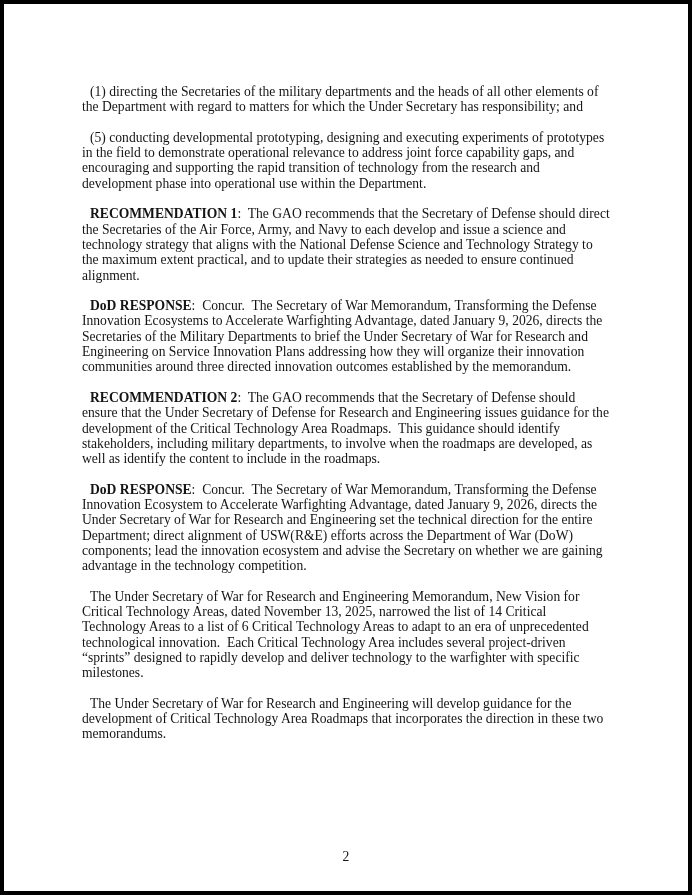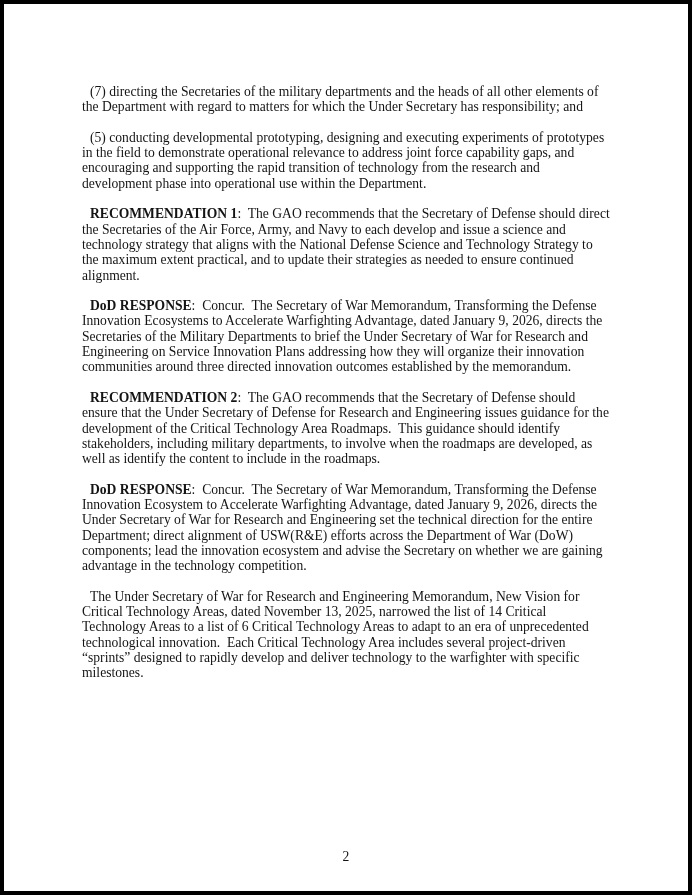--- a/index.html
+++ b/index.html
@@ -42,31 +42,32 @@
     bottom: 27px;
     text-align: center;
   }
 </style>
 </head>
 <body>
 
 <div class="page">
   <div class="content">
 
-    <p class="para"><strong></strong><span></span><span>(7) directing the Secretaries of the military departments and the heads of all other elements of the Department with regard to matters for which the Under Secretary has responsibility; and</span></p>
+    <p class="para"><strong></strong><span></span><span>(1) directing the Secretaries of the military departments and the heads of all other elements of the Department with regard to matters for which the Under Secretary has responsibility; and</span></p>
 
     <p class="para"><strong></strong><span></span><span>(5) conducting developmental prototyping, designing and executing experiments of prototypes in the field to demonstrate operational relevance to address joint force capability gaps, and encouraging and supporting the rapid transition of technology from the research and development phase into operational use within the Department.</span></p>
 
     <p class="para"><strong>RECOMMENDATION 1</strong><span>:  </span><span>The GAO recommends that the Secretary of Defense should direct the Secretaries of the Air Force, Army, and Navy to each develop and issue a science and technology strategy that aligns with the National Defense Science and Technology Strategy to the maximum extent practical, and to update their strategies as needed to ensure continued alignment.</span></p>
 
     <p class="para"><strong>DoD RESPONSE</strong><span>:  </span><span>Concur.  The Secretary of War Memorandum, Transforming the Defense Innovation Ecosystems to Accelerate Warfighting Advantage, dated January 9, 2026, directs the Secretaries of the Military Departments to brief the Under Secretary of War for Research and Engineering on Service Innovation Plans addressing how they will organize their innovation communities around three directed innovation outcomes established by the memorandum.</span></p>
 
     <p class="para"><strong>RECOMMENDATION 2</strong><span>:  </span><span>The GAO recommends that the Secretary of Defense should ensure that the Under Secretary of Defense for Research and Engineering issues guidance for the development of the Critical Technology Area Roadmaps.  This guidance should identify stakeholders, including military departments, to involve when the roadmaps are developed, as well as identify the content to include in the roadmaps.</span></p>
 
     <p class="para"><strong>DoD RESPONSE</strong><span>:  </span><span>Concur.  The Secretary of War Memorandum, Transforming the Defense Innovation Ecosystem to Accelerate Warfighting Advantage, dated January 9, 2026, directs the Under Secretary of War for Research and Engineering set the technical direction for the entire Department; direct alignment of USW(R&amp;E) efforts across the Department of War (DoW) components; lead the innovation ecosystem and advise the Secretary on whether we are gaining advantage in the technology competition.</span></p>
 
     <p class="para"><strong></strong><span></span><span>The Under Secretary of War for Research and Engineering Memorandum, New Vision for Critical Technology Areas, dated November 13, 2025, narrowed the list of 14 Critical Technology Areas to a list of 6 Critical Technology Areas to adapt to an era of unprecedented technological innovation.  Each Critical Technology Area includes several project-driven “sprints” designed to rapidly develop and deliver technology to the warfighter with specific milestones.</span></p>
 
+    <p class="para"><strong></strong><span></span><span>The Under Secretary of War for Research and Engineering will develop guidance for the development of Critical Technology Area Roadmaps that incorporates the direction in these two memorandums.</span></p>
 
   </div>
 
   <div class="page-number">2</div>
 </div>
 
 </body></html>

